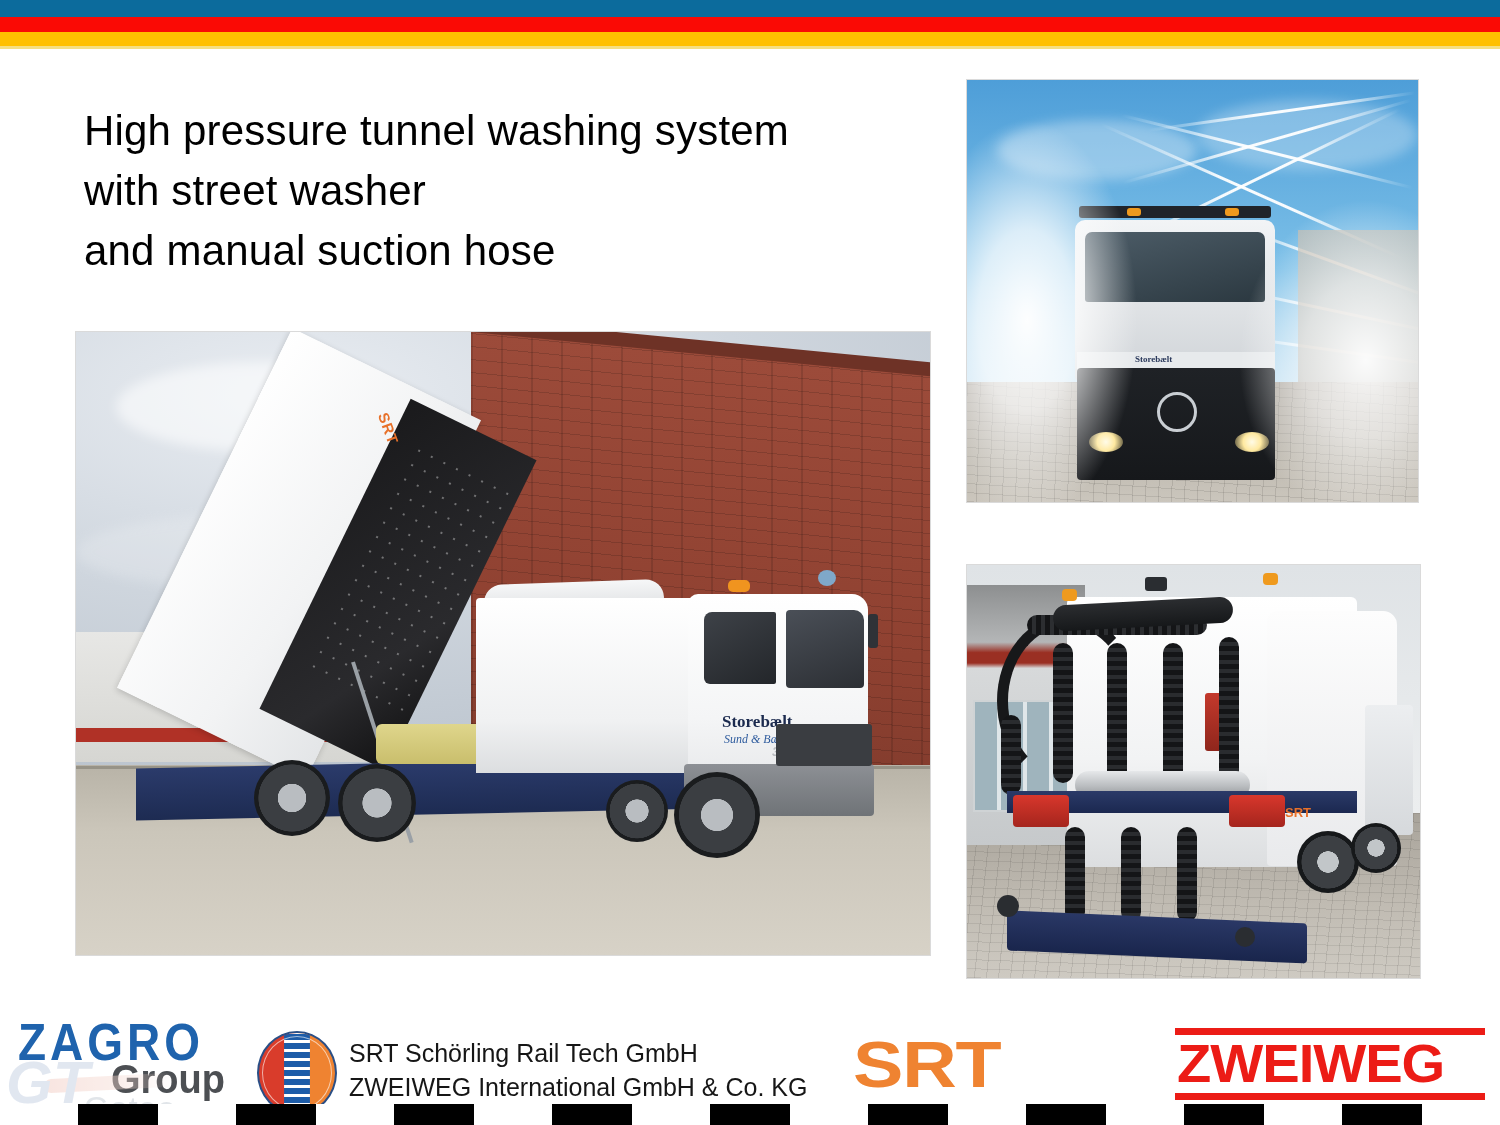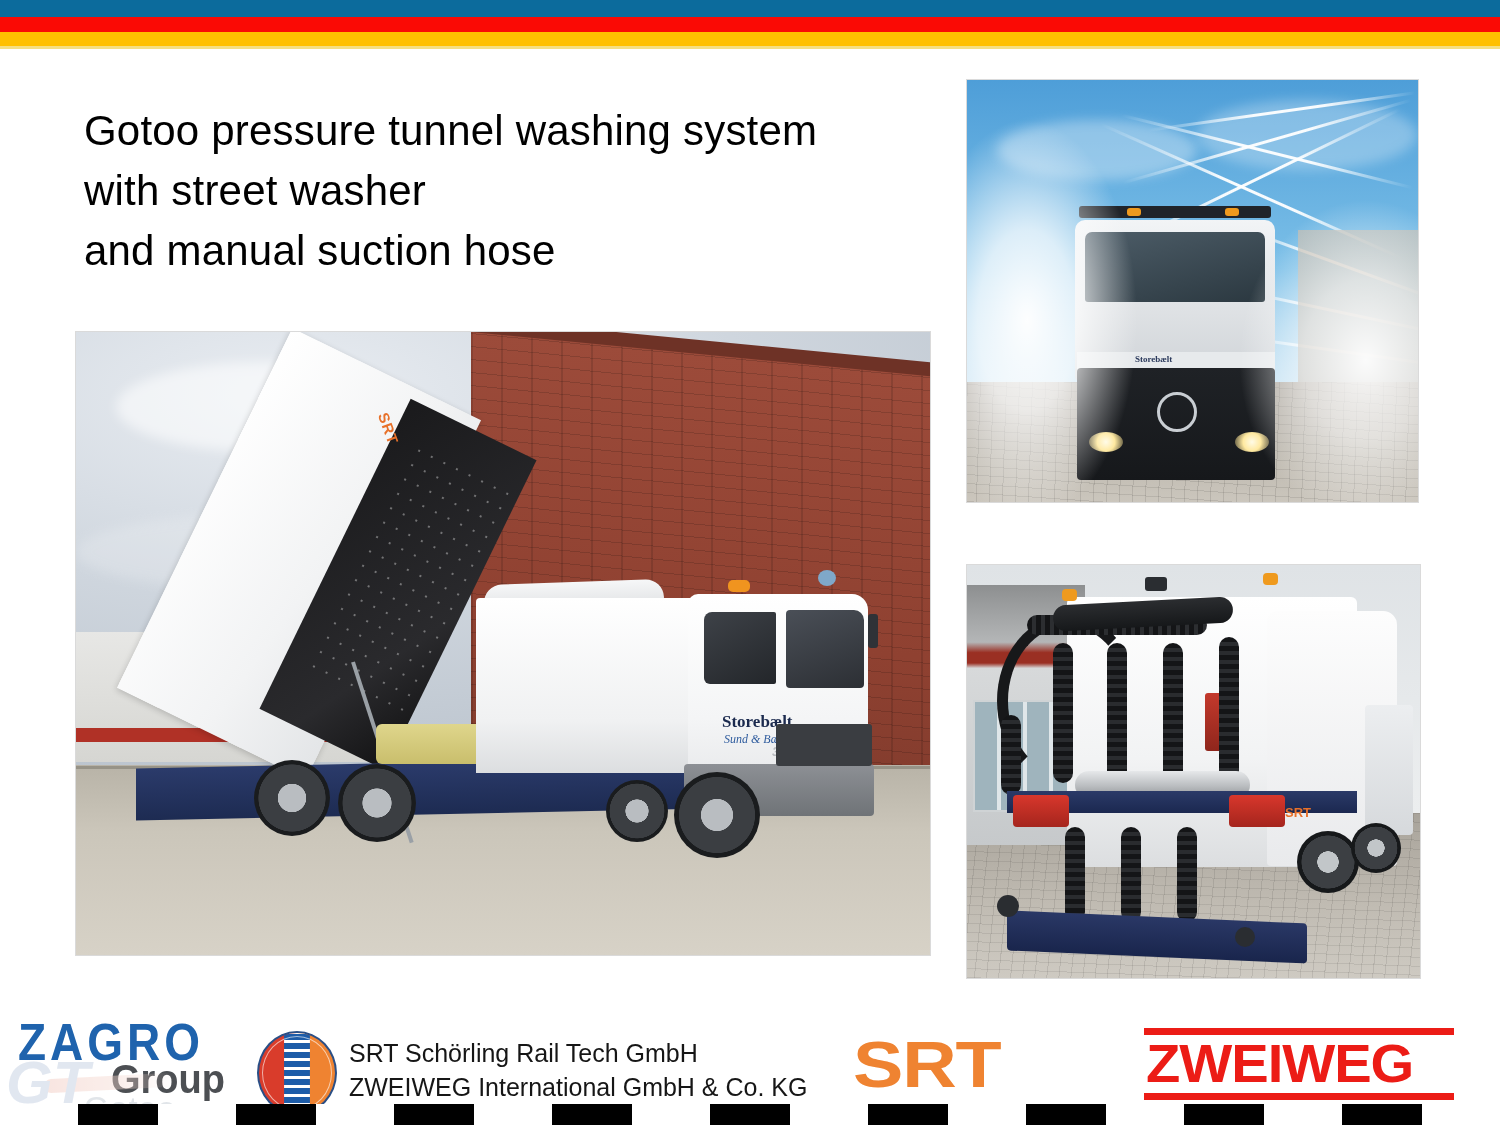--- a/index.html
+++ b/index.html
@@ -430,21 +430,21 @@
   }
   .srt-wordmark {
     position: absolute; left: 853px; top: 1028px;
     font-size: 64px; font-weight: bold; letter-spacing: -1px;
     color: #ef8331;
     font-family: "Liberation Sans", sans-serif;
     transform: scaleX(1.18);
     transform-origin: left top;
   }
   .zweiweg-box {
-    position: absolute; left: 1144px; top: 1028px;
+    position: absolute; left: 1175px; top: 1028px;
     width: 310px; height: 72px;
   }
   .zweiweg-bar-top {
     position: absolute; left: 0; top: 0; width: 100%; height: 7px; background: #ec1c16;
   }
   .zweiweg-bar-bot {
     position: absolute; left: 0; bottom: 0; width: 100%; height: 7px; background: #ec1c16;
   }
   .zweiweg-word {
     position: absolute; left: 2px; top: 5px;
@@ -495,21 +495,21 @@
 </head>
 <body>
 
 <div class="header-stripes">
   <div class="stripe stripe-blue"></div>
   <div class="stripe stripe-red"></div>
   <div class="stripe stripe-yellow"></div>
   <div class="stripe stripe-fade"></div>
 </div>
 
-<div class="title-block">Gotoo pressure tunnel washing system
+<div class="title-block">High pressure tunnel washing system
 with street washer
 and manual suction hose</div>
 
 <div class="photo photo-main">
   <div class="layer sky-grey"></div>
   <div class="layer cloud" style="left:40px;top:30px;width:300px;height:90px;"></div>
   <div class="layer cloud" style="left:240px;top:110px;width:380px;height:70px;opacity:.45;"></div>
   <div class="layer cloud" style="left:0px;top:180px;width:420px;height:80px;opacity:.35;"></div>
 
   <div class="layer mp-brick-top"></div>

